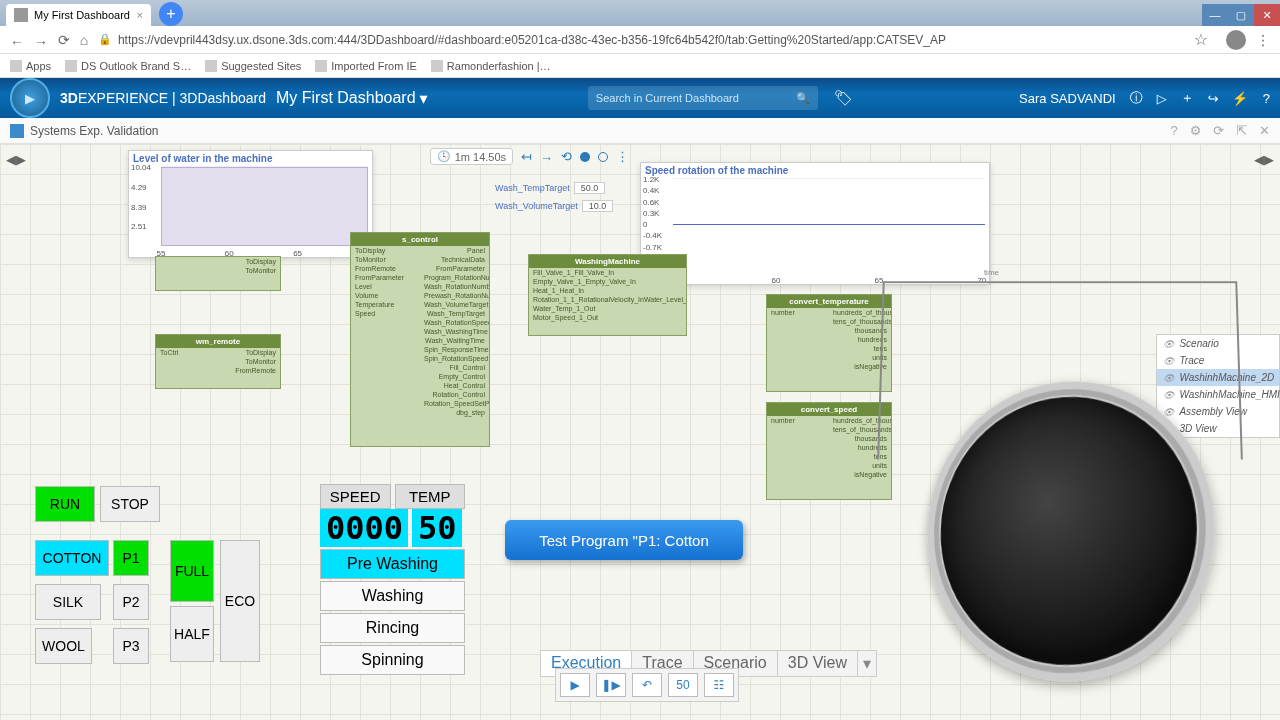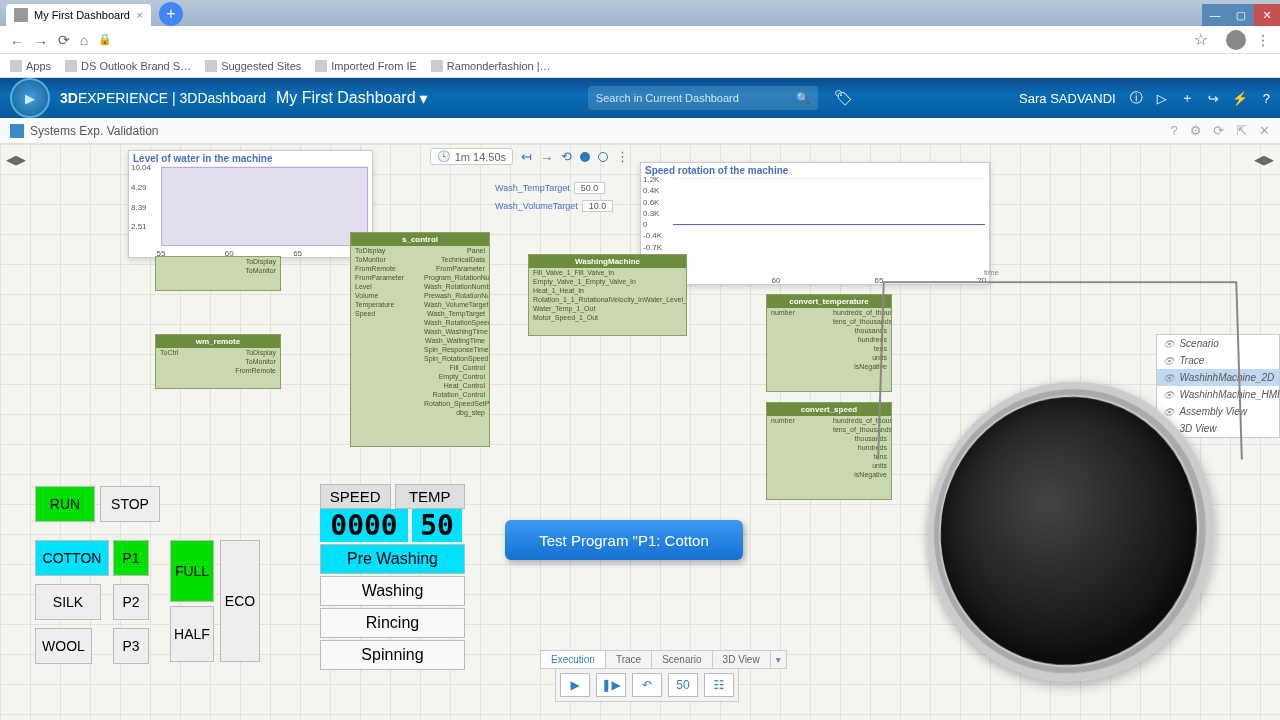--- a/index.html
+++ b/index.html
@@ -87,27 +87,27 @@
 .views-panel .eye { font-size: 9px; color: #888; }
 
 
 .hmi-btn { position: absolute; border: 1px solid #bbb; background: #eee; font-size: 14px; display: flex; align-items: center; justify-content: center; cursor: pointer; }
 .hmi-btn.green { background: #00e000; }
 .hmi-btn.cyan { background: #00e0ff; }
 .hmi-display { position: absolute; }
 .hmi-display .hdr { display: flex; gap: 4px; }
 .hmi-display .hbox { background: #dedede; border: 1px solid #bbb; font-size: 15px; text-align: center; padding: 3px 0; flex: 1; }
 .hmi-display .val { display: flex; gap: 4px; }
-.hmi-display .vbox { background: #00e0ff; font-family: monospace; font-size: 28px; font-weight: bold; text-align: center; padding: 0 6px; }
+.hmi-display .vbox { background: #00e0ff; font-family: monospace; font-size: 32px; font-weight: bold; text-align: center; padding: 0 6px; }
 .phase { border: 1px solid #bbb; background: #f9f9f9; font-size: 16px; padding: 5px 12px; margin-top: 2px; text-align: center; }
 .phase.active { background: #00e0ff; }
 .test-btn { position: absolute; left: 505px; top: 376px; width: 238px; height: 40px; background: linear-gradient(#3a9af0, #1570d0); color: #fff; border-radius: 6px; display: flex; align-items: center; justify-content: center; font-size: 15px; box-shadow: 2px 3px 6px rgba(0,0,0,0.3); cursor: pointer; }
 
 
-.tabstrip { position: absolute; left: 540px; top: 506px; display: flex; font-size: 10px; background: #f3f3f3; border: 1px solid #ccc; }
+.tabstrip { position: absolute; left: 540px; top: 506px; display: flex; font-size: 16px; background: #f3f3f3; border: 1px solid #ccc; }
 .tabstrip .tabx { padding: 3px 10px; border-right: 1px solid #ccc; cursor: pointer; color: #666; }
 .tabstrip .tabx.sel { background: #fff; color: #3080c0; }
 .tabstrip .drop { padding: 3px 5px; color: #888; }
 .transport { position: absolute; left: 555px; top: 524px; display: flex; gap: 6px; background: #f3f3f3; border: 1px solid #ccc; padding: 4px; }
 .transport .tbtn { width: 30px; height: 24px; border: 1px solid #bbb; background: #fff; display: flex; align-items: center; justify-content: center; font-size: 12px; cursor: pointer; color: #3080c0; }
 
 
 .machine { position: absolute; right: 10px; top: 135px; width: 400px; height: 420px; }
 .drum { position: absolute; left: 40px; top: 100px; width: 300px; height: 300px; border-radius: 50%; border: 16px solid #ccc; background: radial-gradient(circle at 45% 40%, #444, #111 70%); box-shadow: inset 0 0 30px rgba(0,0,0,0.6), 0 4px 12px rgba(0,0,0,0.3); transform: perspective(600px) rotateY(-18deg) rotateX(4deg); }
 .drum::before { content: ''; position: absolute; left: -8px; top: -8px; right: -8px; bottom: -8px; border-radius: 50%; border: 6px solid #aaa; }
@@ -131,20 +131,21 @@
   </div>
 </div>
 
 <div class="address-bar">
   <span class="navbtn">←</span>
   <span class="navbtn">→</span>
   <span class="navbtn">⟳</span>
   <span class="navbtn">⌂</span>
   <div class="url-box">
     <span class="lock">🔒</span>
+    <span>https://vdevpril443dsy.ux.dsone.3ds.com:444/3DDashboard/#dashboard:e05201ca-d38c-43ec-b356-19fc64b542f0/tab:Getting%20Started/app:CATSEV_AP</span>
   </div>
   <span class="star">☆</span>
   <div class="avatar"></div>
   <span class="navbtn">⋮</span>
 </div>
 
 <div class="bookmarks">
   <span class="bk">
       <span class="ico"></span>
       <span>Apps</span>

